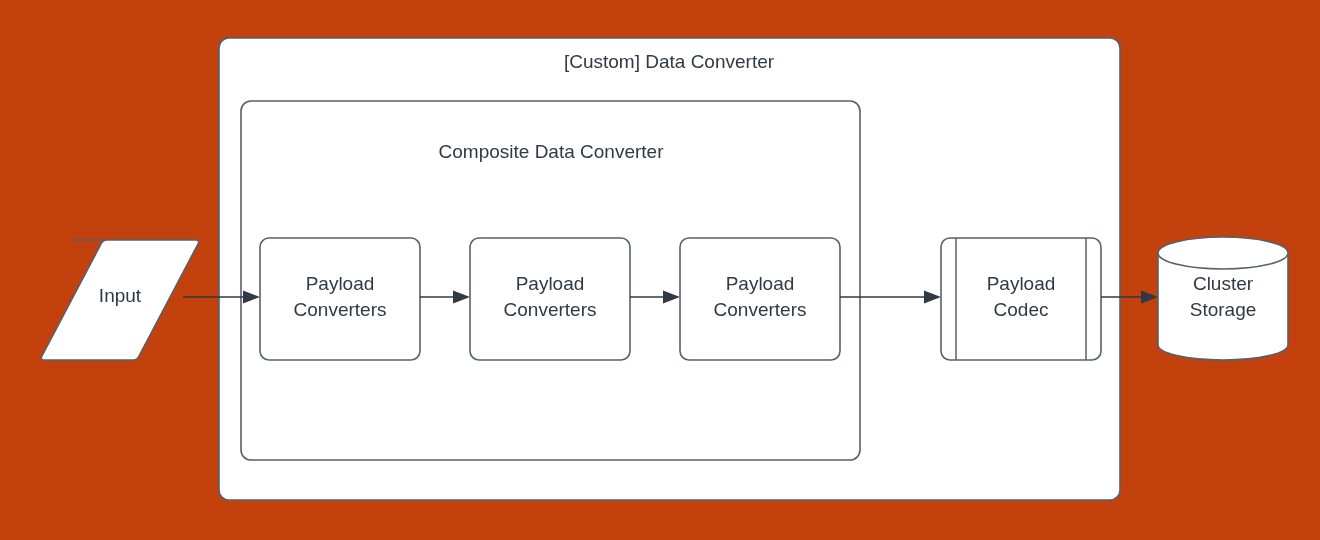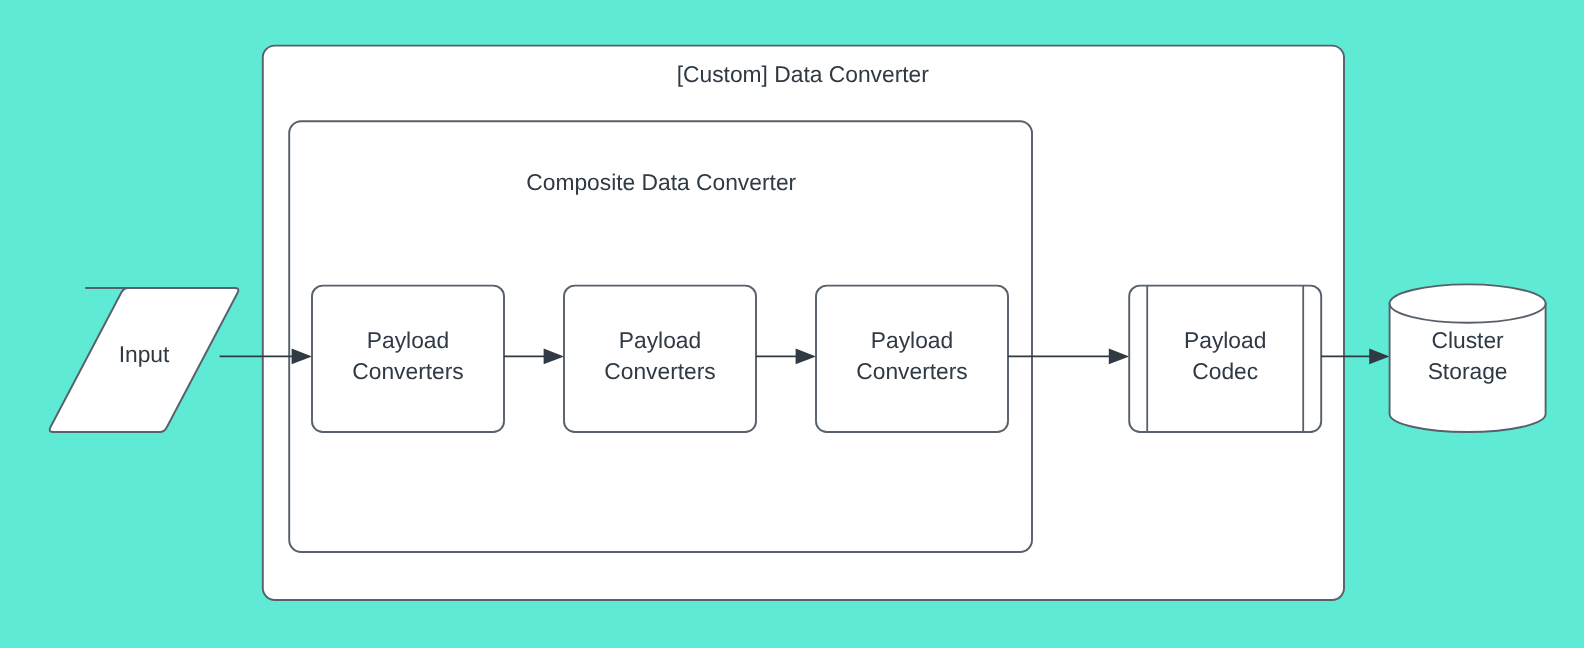--- a/index.html
+++ b/index.html
@@ -8,21 +8,21 @@
     padding: 0;
     background: #ffffff;
   }
   body {
     font-family: "Liberation Sans", sans-serif;
   }
   #canvas {
     position: relative;
     width: 1320px;
     height: 540px;
-    background: #5eead4;
+    background: #c2410c;
     overflow: hidden;
   }
   #diagram-svg {
     position: absolute;
     left: 0;
     top: 0;
     width: 1320px;
     height: 540px;
   }
   .shape-outline {

